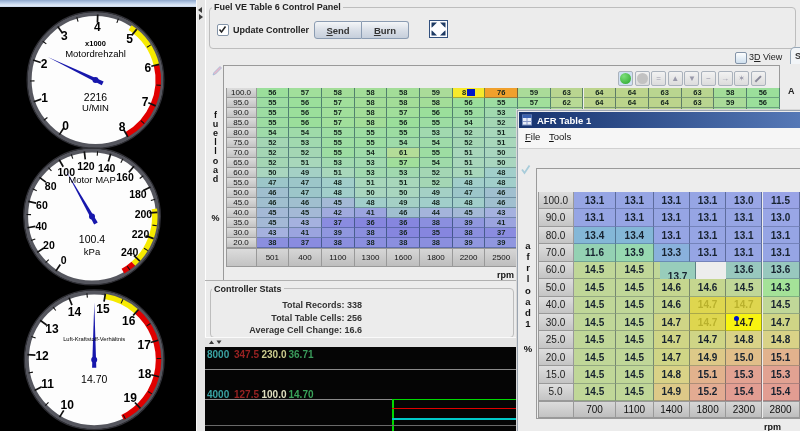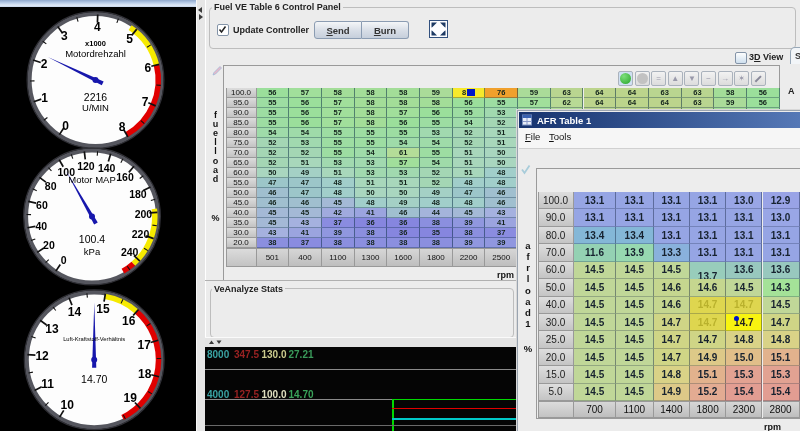--- a/index.html
+++ b/index.html
@@ -167,21 +167,21 @@
       <polygon points="2.5,2.5 8,2.5 2.5,8"></polygon>
       <polygon points="16.5,2.5 16.5,8 11,2.5"></polygon>
       <polygon points="2.5,15.5 2.5,10 8,15.5"></polygon>
       <polygon points="16.5,15.5 11,15.5 16.5,10"></polygon>
     </g>
     <rect x="8.1" y="1.5" width="2.8" height="15" fill="#fdfdff"></rect>
     <rect x="1.5" y="7.6" width="16" height="2.8" fill="#fdfdff"></rect>
   </svg>
 
   <div class="abs" style="left:735px;top:52px;width:10px;height:10px;background:linear-gradient(180deg,#fdfdfd,#cfe0ef);border:1px solid #8494a8;border-radius:2px;"></div>
-  <div class="abs" style="left:749px;top:52px;font-size:9px;font-weight:bold;color:#222;">3<span style="text-decoration:underline">D</span> View</div>
+  <div class="abs" style="left:749px;top:52px;font-size:9px;font-weight:normal;color:#222;">3<span style="text-decoration:underline">D</span> View</div>
 
   <div class="abs" style="left:790px;top:47px;width:12px;height:17px;border:1px solid #98a8b8;border-bottom:none;border-radius:5px 0 0 0;background:#f2f5f8;font-weight:bold;color:#333;padding-left:4px;box-sizing:border-box;font-size:9px;padding-top:3px;">S</div>
 
   <div class="abs" style="left:788px;top:86px;font-size:9px;font-weight:bold;color:#222;">A</div>
 
   <svg class="abs" style="left:211px;top:65px;" width="12" height="12" viewBox="0 0 12 12">
     <path d="M2 10 L3 7.5 L9 1.5 L10.5 3 L4.5 9 Z" fill="#e8b8c8" stroke="#9fb8d8" stroke-width="0.8"></path>
   </svg>
 
   <div class="abs" style="left:223px;top:65px;width:557px;height:216px;background:#ededed;border:1px solid #9a9a9a;box-sizing:border-box;"></div>
@@ -507,34 +507,37 @@
       <div class="cell" style="left: 210px; top: 156px; width: 11px; height: 9px; font-size: 9px; font-weight: bold; color: rgb(17, 17, 17);">o</div>
       <div class="cell" style="left: 210px; top: 165.2px; width: 11px; height: 9px; font-size: 9px; font-weight: bold; color: rgb(17, 17, 17);">a</div>
       <div class="cell" style="left: 210px; top: 174.4px; width: 11px; height: 9px; font-size: 9px; font-weight: bold; color: rgb(17, 17, 17);">d</div>
       <div class="cell" style="left: 210px; top: 213px; width: 11px; height: 10px; font-size: 9px; font-weight: bold; color: rgb(17, 17, 17);">%</div>
     </div>
   <div class="abs" style="left:497px;top:270px;font-size:9px;font-weight:bold;color:#111;">rpm</div>
 
   <div class="abs" style="left:205px;top:280px;width:312px;height:1px;background:#b0b0b0;"></div>
 
   <div class="abs" style="left:210px;top:288px;width:302px;height:48px;border:1px solid #bdbdbd;border-radius:4px;"></div>
-  <div class="abs" style="left:212px;top:284px;padding:0 2px;background:#ececec;font-size:9px;font-weight:bold;color:#222;">VeAnalyze Stats</div>
+  <div class="abs" style="left:212px;top:284px;padding:0 2px;background:#ececec;font-size:9px;font-weight:bold;color:#222;">Controller Stats</div>
+  <div class="abs" style="left:0;top:300px;width:362px;text-align:right;font-size:9px;font-weight:bold;color:#333;">Total Records: 338</div>
+  <div class="abs" style="left:0;top:312.5px;width:362px;text-align:right;font-size:9px;font-weight:bold;color:#333;">Total Table Cells: 256</div>
+  <div class="abs" style="left:0;top:325px;width:362px;text-align:right;font-size:9px;font-weight:bold;color:#333;">Average Cell Change: 16.6</div>
 
   <div class="abs" style="left:205px;top:337px;width:312px;height:10px;background:#e4e4e4;border-top:1px solid #fafafa;"></div>
   <svg class="abs" style="left:208.5px;top:340px;" width="13" height="5" viewBox="0 0 13 5">
     <polygon points="0,4 2.5,0.5 5,4" fill="#3a3a3a"></polygon>
     <polygon points="7.5,0.5 10,4 12.5,0.5" fill="#3a3a3a"></polygon>
   </svg>
 
   <div class="abs" style="left:205px;top:347px;width:312px;height:84px;background:#050505;"></div>
   <div id="graph" class="abs" style="left:0;top:0;font-family:'Liberation Mono',monospace;font-weight:bold;font-size:10px;">
       <div class="cell" style="left: 207px; top: 349px; color: rgb(58, 163, 163); font-weight: bold; font-size: 10px; font-family: &quot;Liberation Sans&quot;, sans-serif;">8000</div>
       <div class="cell" style="left: 234px; top: 349px; color: rgb(152, 34, 34); font-weight: bold; font-size: 10px; font-family: &quot;Liberation Sans&quot;, sans-serif;">347.5</div>
-      <div class="cell" style="left: 261.5px; top: 349px; color: rgb(204, 204, 142); font-weight: bold; font-size: 10px; font-family: &quot;Liberation Sans&quot;, sans-serif;">130.0</div>
-      <div class="cell" style="left: 288.5px; top: 349px; color: rgb(58, 154, 90); font-weight: bold; font-size: 10px; font-family: &quot;Liberation Sans&quot;, sans-serif;">27.21</div>
+      <div class="cell" style="left: 261.5px; top: 349px; color: rgb(204, 204, 142); font-weight: bold; font-size: 10px; font-family: &quot;Liberation Sans&quot;, sans-serif;">230.0</div>
+      <div class="cell" style="left: 288.5px; top: 349px; color: rgb(58, 154, 90); font-weight: bold; font-size: 10px; font-family: &quot;Liberation Sans&quot;, sans-serif;">36.71</div>
       <div class="cell" style="left: 207px; top: 389px; color: rgb(58, 163, 163); font-weight: bold; font-size: 10px; font-family: &quot;Liberation Sans&quot;, sans-serif;">4000</div>
       <div class="cell" style="left: 234px; top: 389px; color: rgb(152, 34, 34); font-weight: bold; font-size: 10px; font-family: &quot;Liberation Sans&quot;, sans-serif;">127.5</div>
       <div class="cell" style="left: 261.5px; top: 389px; color: rgb(224, 224, 192); font-weight: bold; font-size: 10px; font-family: &quot;Liberation Sans&quot;, sans-serif;">100.0</div>
       <div class="cell" style="left: 288.5px; top: 389px; color: rgb(58, 163, 90); font-weight: bold; font-size: 10px; font-family: &quot;Liberation Sans&quot;, sans-serif;">14.70</div>
       <div class="cell" style="left: 205px; top: 368.5px; width: 312px; height: 1px; background: rgb(138, 138, 138);"></div>
       <div class="cell" style="left: 205px; top: 398.5px; width: 187px; height: 1px; background: rgb(138, 138, 138);"></div>
       <div class="cell" style="left: 392px; top: 398.5px; width: 125px; height: 1.6px; background: rgb(0, 216, 0);"></div>
       <div class="cell" style="left: 392px; top: 398.5px; width: 1.6px; height: 33px; background: rgb(0, 216, 0);"></div>
       <div class="cell" style="left: 392px; top: 407.8px; width: 125px; height: 1.6px; background: rgb(224, 0, 0);"></div>
       <div class="cell" style="left: 392px; top: 418.4px; width: 125px; height: 1.6px; background: rgb(0, 200, 200);"></div>
@@ -559,21 +562,21 @@
   </svg>
 
   <div class="abs" style="left:536px;top:168px;width:264px;height:251px;background:#ededed;border:1px solid #9a9a9a;border-right:none;box-sizing:border-box;"></div>
   <div id="afrtable" class="abs" style="left:0;top:0;">
       <div class="cell" style="left: 537.5px; top: 192px; width: 36px; height: 17.43px; background: linear-gradient(rgb(222, 222, 222), rgb(196, 196, 196)); border-top: none; border-right: 1px solid rgb(153, 153, 153); border-bottom: 1px solid rgb(153, 153, 153); border-left: 1px solid rgb(153, 153, 153); border-image: initial; font-size: 10px; font-weight: normal; color: rgb(34, 34, 34);">100.0</div>
       <div class="cell" style="left: 574px; top: 192px; width: 42px; height: 17.43px; background: rgb(150, 165, 228); border-right: 1px solid rgba(15, 30, 60, 0.42); border-bottom: 1px solid rgba(15, 30, 60, 0.25); font-size: 10px; color: rgb(23, 34, 47);">13.1</div>
       <div class="cell" style="left: 616px; top: 192px; width: 37.7px; height: 17.43px; background: rgb(150, 165, 228); border-right: 1px solid rgba(15, 30, 60, 0.42); border-bottom: 1px solid rgba(15, 30, 60, 0.25); font-size: 10px; color: rgb(23, 34, 47);">13.1</div>
       <div class="cell" style="left: 653.7px; top: 192px; width: 36.3px; height: 17.43px; background: rgb(150, 165, 228); border-right: 1px solid rgba(15, 30, 60, 0.42); border-bottom: 1px solid rgba(15, 30, 60, 0.25); font-size: 10px; color: rgb(23, 34, 47);">13.1</div>
       <div class="cell" style="left: 690px; top: 192px; width: 36.2px; height: 17.43px; background: rgb(150, 165, 228); border-right: 1px solid rgba(15, 30, 60, 0.42); border-bottom: 1px solid rgba(15, 30, 60, 0.25); font-size: 10px; color: rgb(23, 34, 47);">13.1</div>
       <div class="cell" style="left: 726.2px; top: 192px; width: 36.3px; height: 17.43px; background: rgb(153, 166, 230); border-right: 1px solid rgba(15, 30, 60, 0.42); border-bottom: 1px solid rgba(15, 30, 60, 0.25); font-size: 10px; color: rgb(23, 34, 47);">13.0</div>
-      <div class="cell" style="left: 762.5px; top: 192px; width: 37px; height: 17.43px; background: rgb(153, 163, 230); border-right: 1px solid rgba(15, 30, 60, 0.42); border-bottom: 1px solid rgba(15, 30, 60, 0.25); font-size: 10px; color: rgb(23, 34, 47);">12.9</div>
+      <div class="cell" style="left: 762.5px; top: 192px; width: 37px; height: 17.43px; background: rgb(153, 163, 230); border-right: 1px solid rgba(15, 30, 60, 0.42); border-bottom: 1px solid rgba(15, 30, 60, 0.25); font-size: 10px; color: rgb(23, 34, 47);">11.5</div>
       <div class="cell" style="left: 537.5px; top: 209.43px; width: 36px; height: 17.43px; background: linear-gradient(rgb(222, 222, 222), rgb(196, 196, 196)); border-top: none; border-right: 1px solid rgb(153, 153, 153); border-bottom: 1px solid rgb(153, 153, 153); border-left: 1px solid rgb(153, 153, 153); border-image: initial; font-size: 10px; font-weight: normal; color: rgb(34, 34, 34);">90.0</div>
       <div class="cell" style="left: 574px; top: 209.43px; width: 42px; height: 17.43px; background: rgb(150, 165, 228); border-right: 1px solid rgba(15, 30, 60, 0.42); border-bottom: 1px solid rgba(15, 30, 60, 0.25); font-size: 10px; color: rgb(23, 34, 47);">13.1</div>
       <div class="cell" style="left: 616px; top: 209.43px; width: 37.7px; height: 17.43px; background: rgb(150, 165, 228); border-right: 1px solid rgba(15, 30, 60, 0.42); border-bottom: 1px solid rgba(15, 30, 60, 0.25); font-size: 10px; color: rgb(23, 34, 47);">13.1</div>
       <div class="cell" style="left: 653.7px; top: 209.43px; width: 36.3px; height: 17.43px; background: rgb(150, 165, 228); border-right: 1px solid rgba(15, 30, 60, 0.42); border-bottom: 1px solid rgba(15, 30, 60, 0.25); font-size: 10px; color: rgb(23, 34, 47);">13.1</div>
       <div class="cell" style="left: 690px; top: 209.43px; width: 36.2px; height: 17.43px; background: rgb(150, 165, 228); border-right: 1px solid rgba(15, 30, 60, 0.42); border-bottom: 1px solid rgba(15, 30, 60, 0.25); font-size: 10px; color: rgb(23, 34, 47);">13.1</div>
       <div class="cell" style="left: 726.2px; top: 209.43px; width: 36.3px; height: 17.43px; background: rgb(150, 165, 228); border-right: 1px solid rgba(15, 30, 60, 0.42); border-bottom: 1px solid rgba(15, 30, 60, 0.25); font-size: 10px; color: rgb(23, 34, 47);">13.1</div>
       <div class="cell" style="left: 762.5px; top: 209.43px; width: 37px; height: 17.43px; background: rgb(153, 166, 230); border-right: 1px solid rgba(15, 30, 60, 0.42); border-bottom: 1px solid rgba(15, 30, 60, 0.25); font-size: 10px; color: rgb(23, 34, 47);">13.0</div>
       <div class="cell" style="left: 537.5px; top: 226.86px; width: 36px; height: 17.43px; background: linear-gradient(rgb(222, 222, 222), rgb(196, 196, 196)); border-top: none; border-right: 1px solid rgb(153, 153, 153); border-bottom: 1px solid rgb(153, 153, 153); border-left: 1px solid rgb(153, 153, 153); border-image: initial; font-size: 10px; font-weight: normal; color: rgb(34, 34, 34);">80.0</div>
       <div class="cell" style="left: 574px; top: 226.86px; width: 42px; height: 17.43px; background: rgb(132, 183, 215); border-right: 1px solid rgba(15, 30, 60, 0.42); border-bottom: 1px solid rgba(15, 30, 60, 0.25); font-size: 10px; color: rgb(23, 34, 47);">13.4</div>
       <div class="cell" style="left: 616px; top: 226.86px; width: 37.7px; height: 17.43px; background: rgb(132, 183, 215); border-right: 1px solid rgba(15, 30, 60, 0.42); border-bottom: 1px solid rgba(15, 30, 60, 0.25); font-size: 10px; color: rgb(23, 34, 47);">13.4</div>
@@ -585,21 +588,21 @@
       <div class="cell" style="left: 574px; top: 244.29px; width: 42px; height: 17.43px; background: rgb(148, 209, 179); border-right: 1px solid rgba(15, 30, 60, 0.42); border-bottom: 1px solid rgba(15, 30, 60, 0.25); font-size: 10px; color: rgb(23, 34, 47);">11.6</div>
       <div class="cell" style="left: 616px; top: 244.29px; width: 37.7px; height: 17.43px; background: rgb(151, 216, 176); border-right: 1px solid rgba(15, 30, 60, 0.42); border-bottom: 1px solid rgba(15, 30, 60, 0.25); font-size: 10px; color: rgb(23, 34, 47);">13.9</div>
       <div class="cell" style="left: 653.7px; top: 244.29px; width: 36.3px; height: 17.43px; background: rgb(137, 177, 220); border-right: 1px solid rgba(15, 30, 60, 0.42); border-bottom: 1px solid rgba(15, 30, 60, 0.25); font-size: 10px; color: rgb(23, 34, 47);">13.3</div>
       <div class="cell" style="left: 690px; top: 244.29px; width: 36.2px; height: 17.43px; background: rgb(150, 165, 228); border-right: 1px solid rgba(15, 30, 60, 0.42); border-bottom: 1px solid rgba(15, 30, 60, 0.25); font-size: 10px; color: rgb(23, 34, 47);">13.1</div>
       <div class="cell" style="left: 726.2px; top: 244.29px; width: 36.3px; height: 17.43px; background: rgb(150, 165, 228); border-right: 1px solid rgba(15, 30, 60, 0.42); border-bottom: 1px solid rgba(15, 30, 60, 0.25); font-size: 10px; color: rgb(23, 34, 47);">13.1</div>
       <div class="cell" style="left: 762.5px; top: 244.29px; width: 37px; height: 17.43px; background: rgb(150, 165, 228); border-right: 1px solid rgba(15, 30, 60, 0.42); border-bottom: 1px solid rgba(15, 30, 60, 0.25); font-size: 10px; color: rgb(23, 34, 47);">13.1</div>
       <div class="cell" style="left: 537.5px; top: 261.72px; width: 36px; height: 17.43px; background: linear-gradient(rgb(222, 222, 222), rgb(196, 196, 196)); border-top: none; border-right: 1px solid rgb(153, 153, 153); border-bottom: 1px solid rgb(153, 153, 153); border-left: 1px solid rgb(153, 153, 153); border-image: initial; font-size: 10px; font-weight: normal; color: rgb(34, 34, 34);">60.0</div>
       <div class="cell" style="left: 574px; top: 261.72px; width: 42px; height: 17.43px; background: rgb(192, 215, 152); border-right: 1px solid rgba(15, 30, 60, 0.42); border-bottom: 1px solid rgba(15, 30, 60, 0.25); font-size: 10px; color: rgb(23, 34, 47);">14.5</div>
       <div class="cell" style="left: 616px; top: 261.72px; width: 37.7px; height: 17.43px; background: rgb(192, 215, 152); border-right: 1px solid rgba(15, 30, 60, 0.42); border-bottom: 1px solid rgba(15, 30, 60, 0.25); font-size: 10px; color: rgb(23, 34, 47);">14.5</div>
       <div class="cell" style="left: 653.7px; top: 261.72px; width: 36.3px; height: 17.43px; background: rgb(192, 215, 152); border-right: 1px solid rgba(15, 30, 60, 0.42); border-bottom: 1px solid rgba(15, 30, 60, 0.25); font-size: 10px; color: rgb(23, 34, 47);">14.5</div>
-      <div class="cell" style="left: 690px; top: 261.72px; width: 36.2px; height: 30px; background: rgb(152, 205, 187); border-right: 1px solid rgba(15, 30, 60, 0.42); border-bottom: 1px solid rgba(15, 30, 60, 0.25); font-size: 10px; color: rgb(23, 34, 47);">13.7</div>
+      <div class="cell" style="left: 660px; top: 261.72px; width: 36.2px; height: 30px; background: rgb(152, 205, 187); border-right: 1px solid rgba(15, 30, 60, 0.42); border-bottom: 1px solid rgba(15, 30, 60, 0.25); font-size: 10px; color: rgb(23, 34, 47);">13.7</div>
       <div class="cell" style="left: 726.2px; top: 261.72px; width: 36.3px; height: 17.43px; background: rgb(152, 200, 190); border-right: 1px solid rgba(15, 30, 60, 0.42); border-bottom: 1px solid rgba(15, 30, 60, 0.25); font-size: 10px; color: rgb(23, 34, 47);">13.6</div>
       <div class="cell" style="left: 762.5px; top: 261.72px; width: 37px; height: 17.43px; background: rgb(152, 200, 190); border-right: 1px solid rgba(15, 30, 60, 0.42); border-bottom: 1px solid rgba(15, 30, 60, 0.25); font-size: 10px; color: rgb(23, 34, 47);">13.6</div>
       <div class="cell" style="left: 537.5px; top: 279.15px; width: 36px; height: 17.43px; background: linear-gradient(rgb(222, 222, 222), rgb(196, 196, 196)); border-top: none; border-right: 1px solid rgb(153, 153, 153); border-bottom: 1px solid rgb(153, 153, 153); border-left: 1px solid rgb(153, 153, 153); border-image: initial; font-size: 10px; font-weight: normal; color: rgb(34, 34, 34);">50.0</div>
       <div class="cell" style="left: 574px; top: 279.15px; width: 42px; height: 17.43px; background: rgb(192, 215, 152); border-right: 1px solid rgba(15, 30, 60, 0.42); border-bottom: 1px solid rgba(15, 30, 60, 0.25); font-size: 10px; color: rgb(23, 34, 47);">14.5</div>
       <div class="cell" style="left: 616px; top: 279.15px; width: 37.7px; height: 17.43px; background: rgb(192, 215, 152); border-right: 1px solid rgba(15, 30, 60, 0.42); border-bottom: 1px solid rgba(15, 30, 60, 0.25); font-size: 10px; color: rgb(23, 34, 47);">14.5</div>
       <div class="cell" style="left: 653.7px; top: 279.15px; width: 36.3px; height: 17.43px; background: rgb(197, 214, 143); border-right: 1px solid rgba(15, 30, 60, 0.42); border-bottom: 1px solid rgba(15, 30, 60, 0.25); font-size: 10px; color: rgb(23, 34, 47);">14.6</div>
       <div class="cell" style="left: 690px; top: 279.15px; width: 36.2px; height: 17.43px; background: rgb(197, 214, 143); border-right: 1px solid rgba(15, 30, 60, 0.42); border-bottom: 1px solid rgba(15, 30, 60, 0.25); font-size: 10px; color: rgb(23, 34, 47);">14.6</div>
       <div class="cell" style="left: 726.2px; top: 279.15px; width: 36.3px; height: 17.43px; background: rgb(192, 215, 152); border-right: 1px solid rgba(15, 30, 60, 0.42); border-bottom: 1px solid rgba(15, 30, 60, 0.25); font-size: 10px; color: rgb(23, 34, 47);">14.5</div>
       <div class="cell" style="left: 762.5px; top: 279.15px; width: 37px; height: 17.43px; background: rgb(164, 226, 152); border-right: 1px solid rgba(15, 30, 60, 0.42); border-bottom: 1px solid rgba(15, 30, 60, 0.25); font-size: 10px; color: rgb(23, 34, 47);">14.3</div>
       <div class="cell" style="left: 537.5px; top: 296.58px; width: 36px; height: 17.43px; background: linear-gradient(rgb(222, 222, 222), rgb(196, 196, 196)); border-top: none; border-right: 1px solid rgb(153, 153, 153); border-bottom: 1px solid rgb(153, 153, 153); border-left: 1px solid rgb(153, 153, 153); border-image: initial; font-size: 10px; font-weight: normal; color: rgb(34, 34, 34);">40.0</div>

